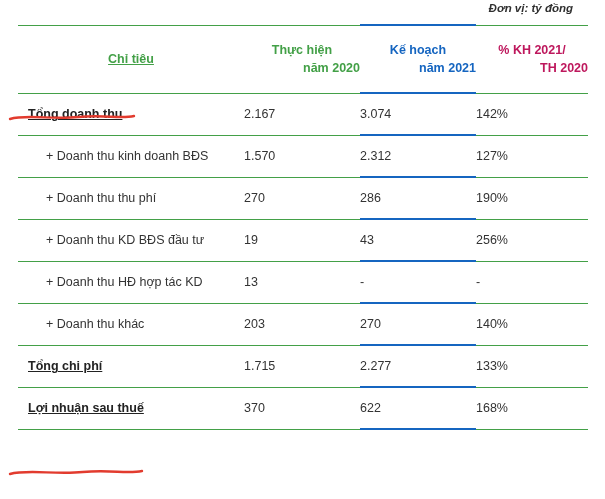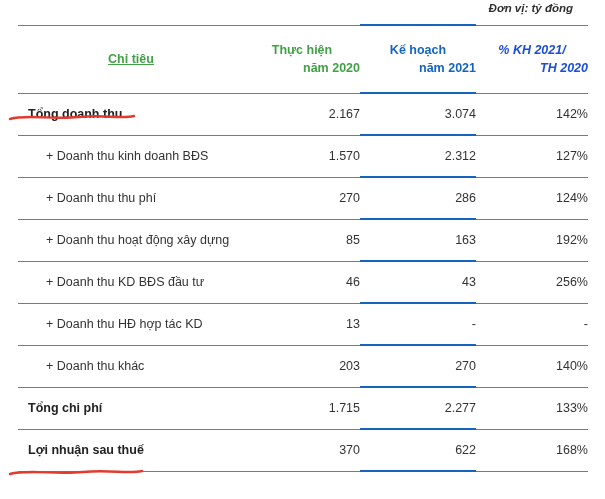--- a/index.html
+++ b/index.html
@@ -52,42 +52,43 @@
     border-top: 1.5px solid #43a047;
     border-bottom: 1.5px solid #43a047;
     font-size: 12.5px;
     font-weight: bold;
     text-align: center;
     line-height: 1.45;
   }
   th.h-label { color: #43a047; text-decoration: underline; }
   th.h-act   { color: #43a047; }
   th.h-plan  { color: #1565c0; }
-  th.h-pct   { color: #1d4ed8; font-style: italic; }
+  th.h-pct   { color: #be185d; }
   .h-line2 { display: block; text-align: right; }
 
   tbody tr.data-row td {
     height: 40px;
     border-bottom: 1.5px solid #43a047;
     font-size: 12.5px;
     color: #333333;
   }
   tbody tr.data-row td.c-label {
     text-align: left;
     padding-left: 10px;
   }
   tbody tr.data-row td.c-label.indent {
     padding-left: 28px;
   }
   tbody tr.data-row td.c-label.bold {
     font-weight: bold;
     color: #222222;
+    text-decoration: underline;
   }
   tbody tr.data-row td.num {
-    text-align: right;
+    text-align: left;
   }
   
   td.c-plan, th.h-plan {
     border-bottom: 2.5px solid #1565c0 !important;
   }
   thead th.h-plan {
     border-top: 2.5px solid #1565c0 !important;
   }
   
   .scribble {
@@ -138,31 +139,25 @@
         <tr class="data-row">
           <td class="c-label indent">+ Doanh thu kinh doanh BĐS</td>
           <td class="num c-act">1.570</td>
           <td class="num c-plan">2.312</td>
           <td class="num c-pct">127%</td>
         </tr>
         <tr class="data-row">
           <td class="c-label indent">+ Doanh thu thu phí</td>
           <td class="num c-act">270</td>
           <td class="num c-plan">286</td>
-          <td class="num c-pct">124%</td>
-        </tr>
-        <tr class="data-row">
-          <td class="c-label indent">+ Doanh thu hoạt động xây dựng</td>
-          <td class="num c-act">85</td>
-          <td class="num c-plan">163</td>
-          <td class="num c-pct">192%</td>
+          <td class="num c-pct">190%</td>
         </tr>
         <tr class="data-row">
           <td class="c-label indent">+ Doanh thu KD BĐS đầu tư</td>
-          <td class="num c-act">46</td>
+          <td class="num c-act">19</td>
           <td class="num c-plan">43</td>
           <td class="num c-pct">256%</td>
         </tr>
         <tr class="data-row">
           <td class="c-label indent">+ Doanh thu HĐ hợp tác KD</td>
           <td class="num c-act">13</td>
           <td class="num c-plan">-</td>
           <td class="num c-pct">-</td>
         </tr>
         <tr class="data-row">

